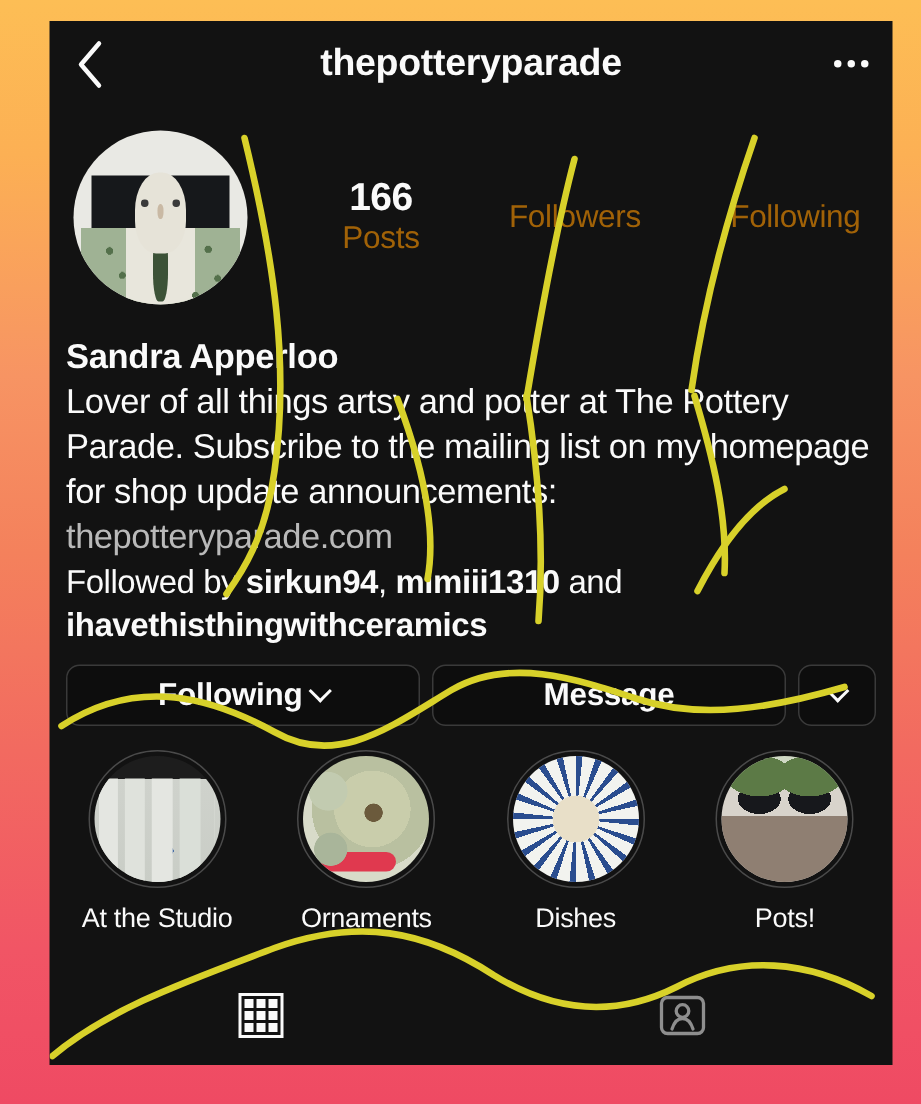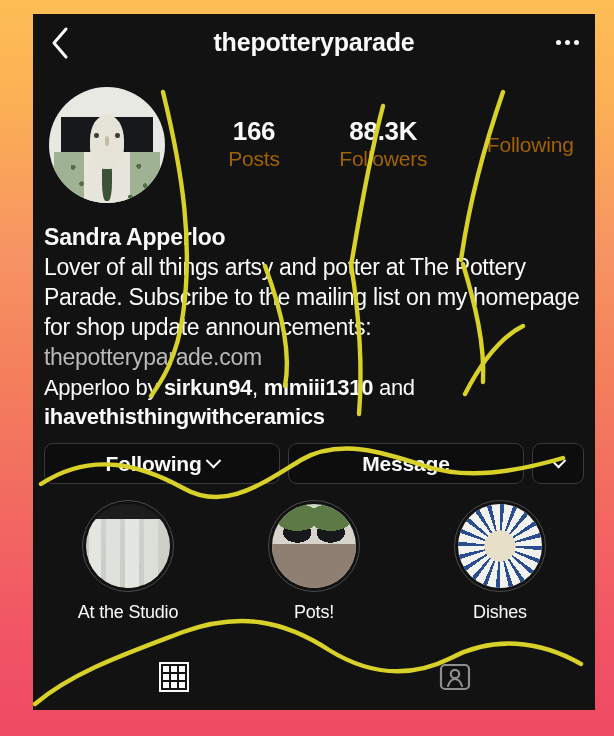--- a/index.html
+++ b/index.html
@@ -469,35 +469,34 @@
           <div class="av-eye r"></div>
           <div class="av-nose"></div>
         </div>
       </div>
       <div class="stats">
         <div class="stat">
           <div class="num">166</div>
           <div class="lbl">Posts</div>
         </div>
         <div class="stat">
-          <div class="num">88.3K</div>
           <div class="lbl">Followers</div>
         </div>
         <div class="stat">
           <div class="lbl">Following</div>
         </div>
       </div>
     </div>
 
     <div class="bio">
       <div class="fullname">Sandra Apperloo</div>
       <div class="biotext">Lover of all things artsy and potter at The Pottery Parade. Subscribe to the mailing list on my homepage for shop update announcements:</div>
       <div class="biolink">thepotteryparade.com</div>
       <div class="followedby">
-        <span>Apperloo by </span><b>sirkun94</b><span>, </span><b>mimiii1310</b><span> and </span><b>ihavethisthingwithceramics</b>
+        <span>Followed by </span><b>sirkun94</b><span>, </span><b>mimiii1310</b><span> and </span><b>ihavethisthingwithceramics</b>
       </div>
     </div>
 
     <div class="actions">
       <div class="btn btn-following">
         <span>Following</span>
         <span class="chev"></span>
       </div>
       <div class="btn btn-message">
         <span>Message</span>
@@ -509,29 +508,35 @@
 
     <div class="highlights">
       <div class="hl">
         <div class="hl-ring">
           <div class="hl-img cov-studio"></div>
         </div>
         <div class="hl-label">At the Studio</div>
       </div>
       <div class="hl">
         <div class="hl-ring">
-          <div class="hl-img cov-pots"></div>
-        </div>
-        <div class="hl-label">Pots!</div>
+          <div class="hl-img cov-orn"></div>
+        </div>
+        <div class="hl-label">Ornaments</div>
       </div>
       <div class="hl">
         <div class="hl-ring">
           <div class="hl-img cov-dishes"></div>
         </div>
         <div class="hl-label">Dishes</div>
+      </div>
+      <div class="hl">
+        <div class="hl-ring">
+          <div class="hl-img cov-pots"></div>
+        </div>
+        <div class="hl-label">Pots!</div>
       </div>
     </div>
 
     <div class="tabbar">
       <div class="tab">
         <div class="grid-icon">
           <i></i>
             <i></i>
             <i></i>
             <i></i>

